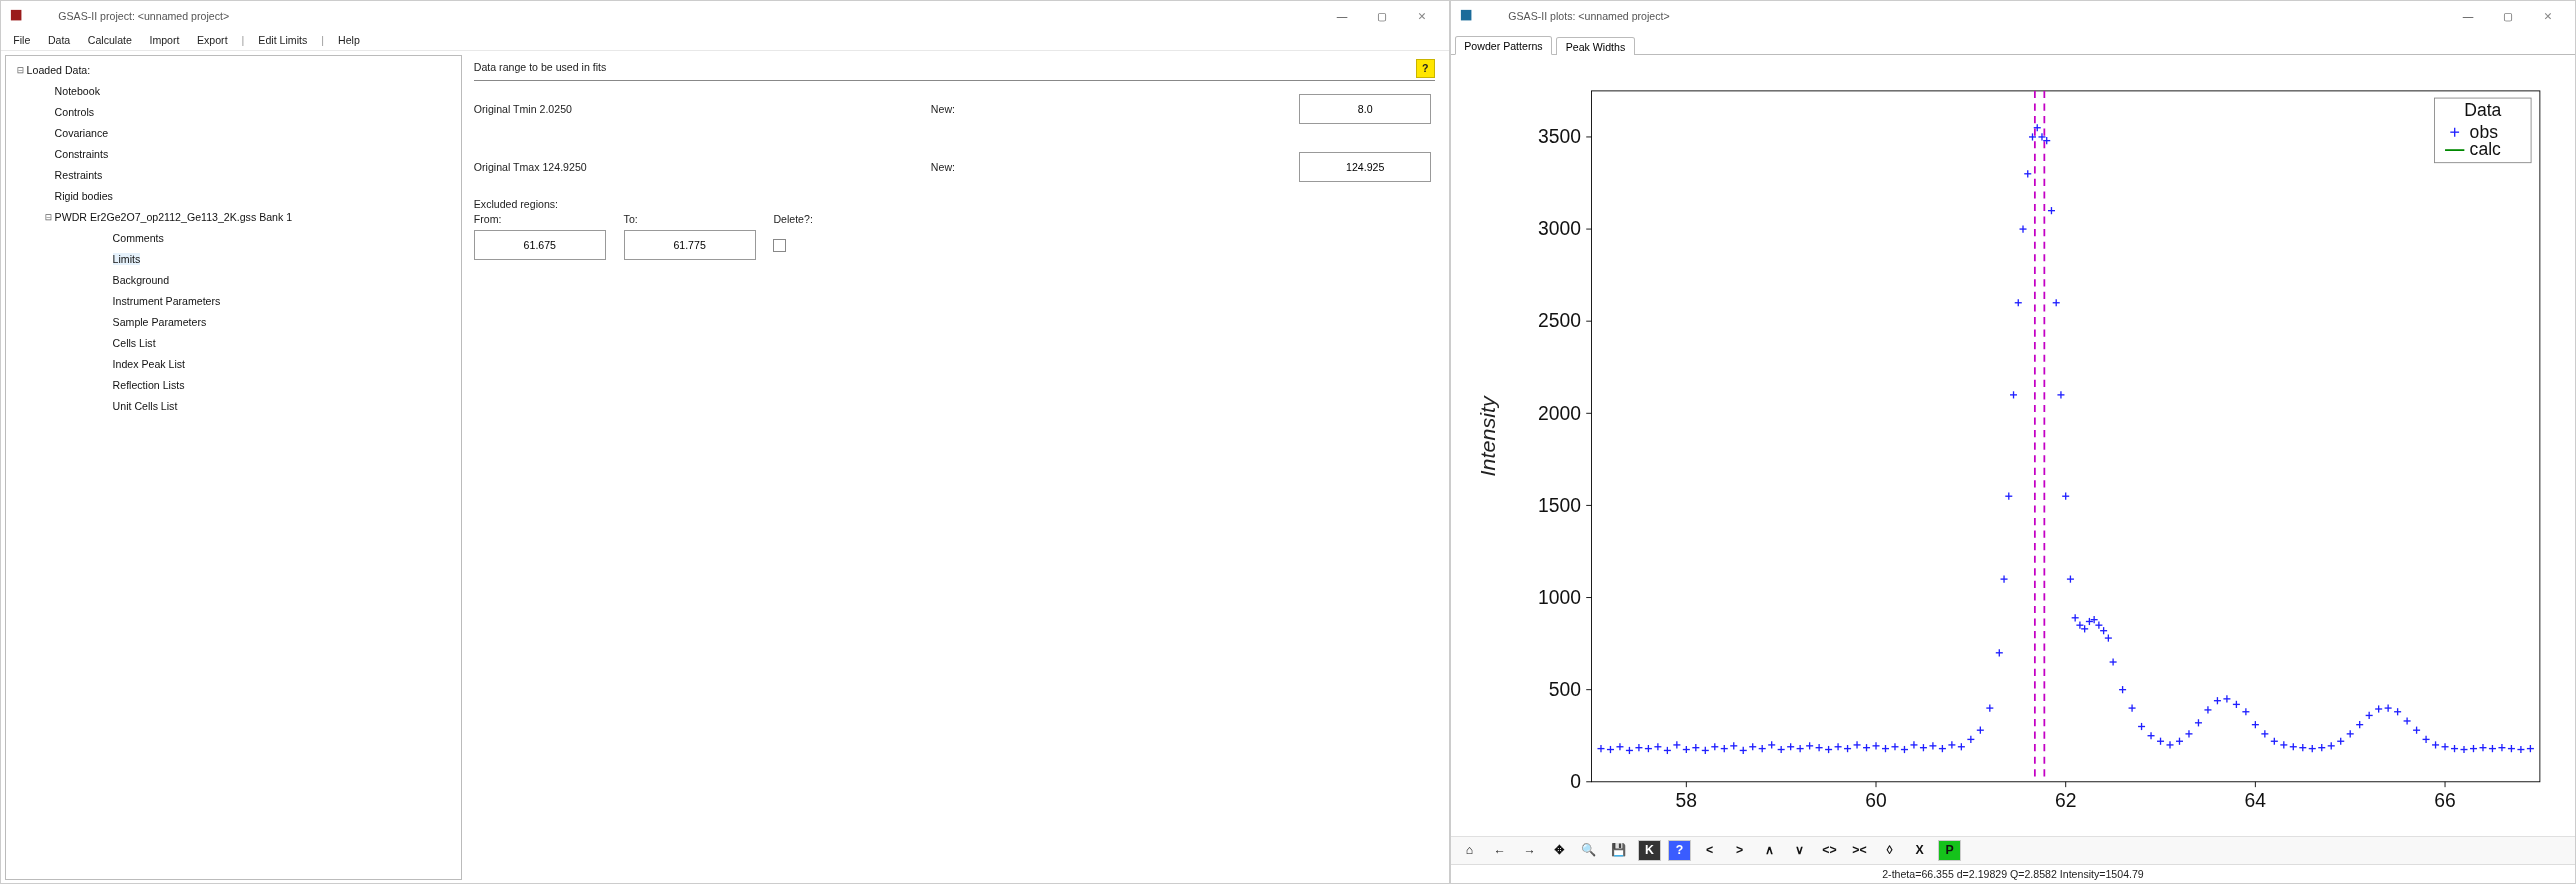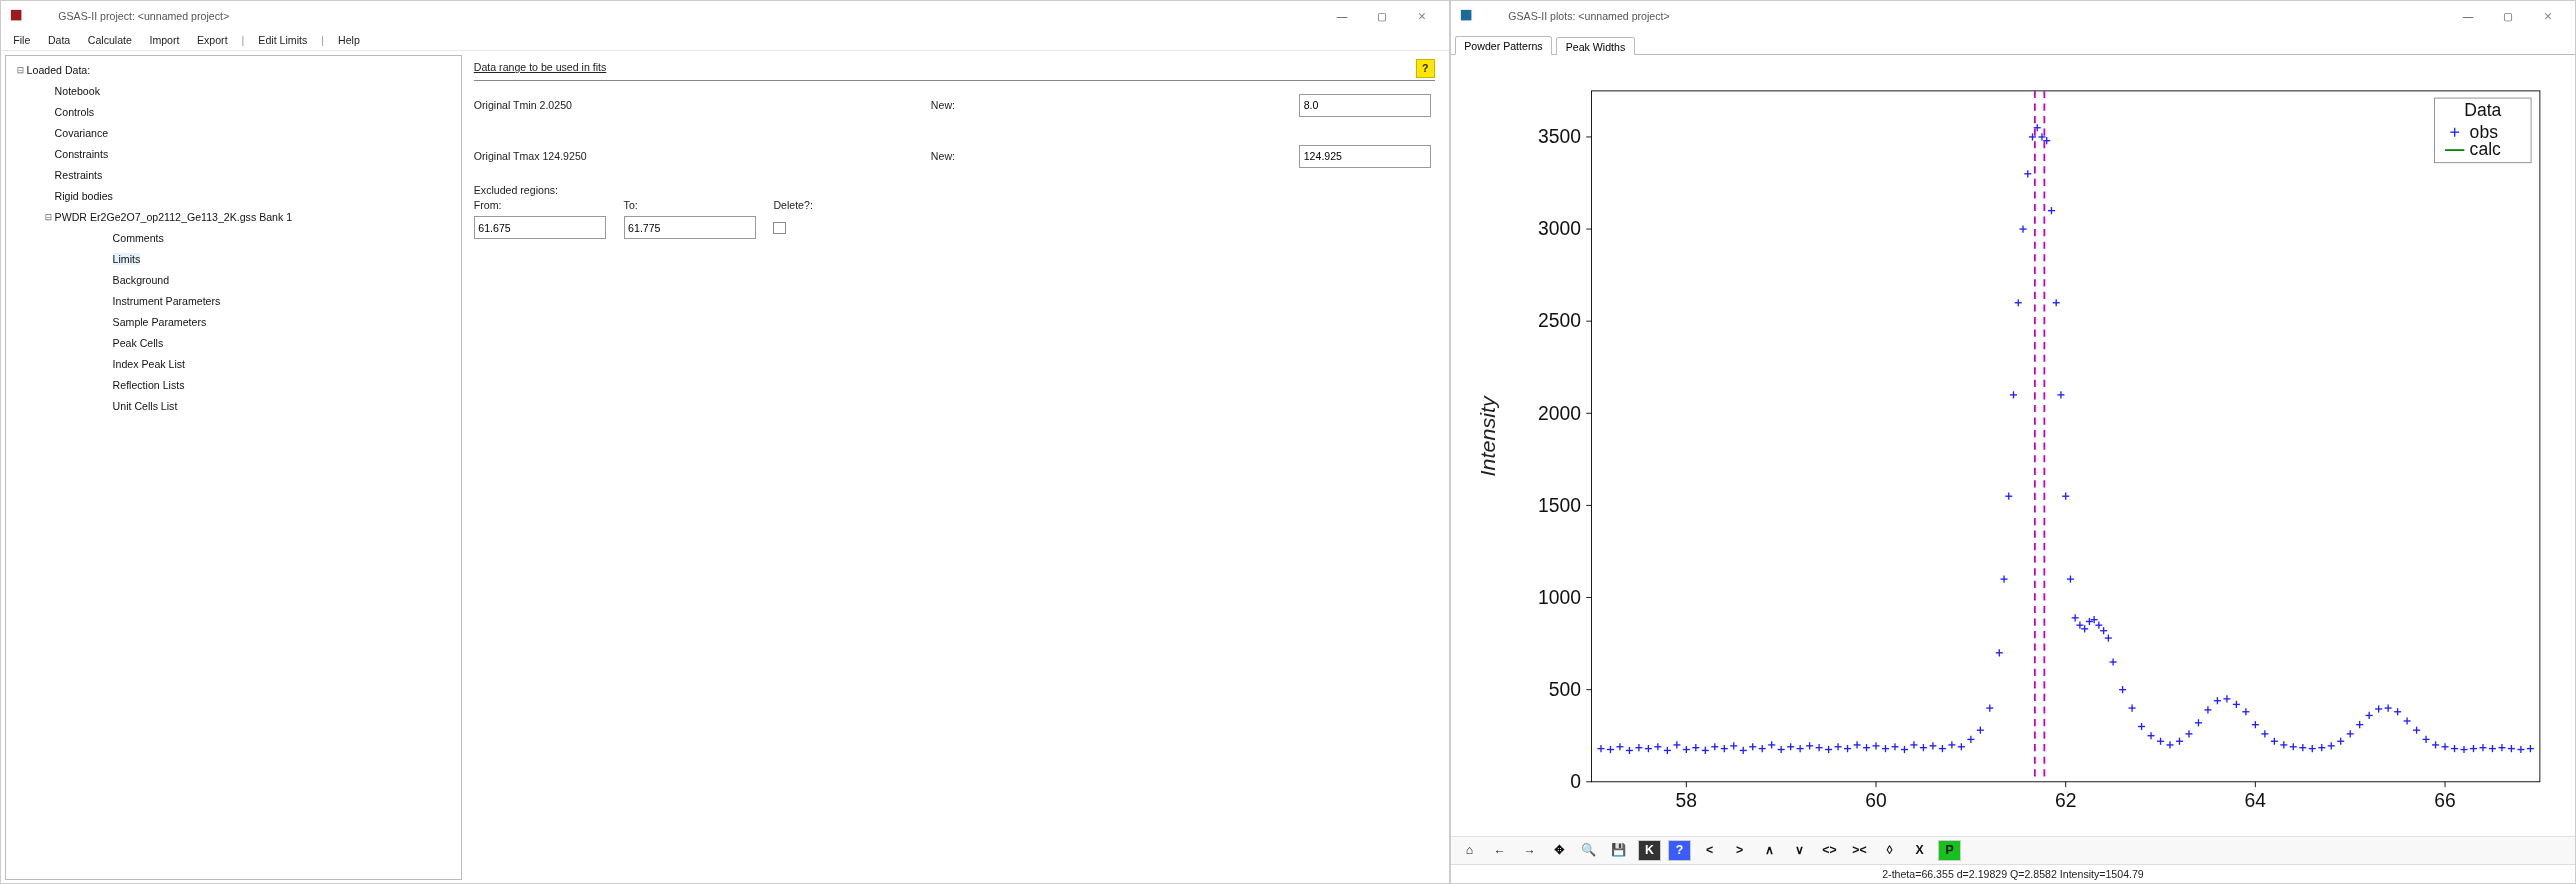--- a/index.html
+++ b/index.html
@@ -18,25 +18,25 @@
 .tree-panel { width: 457px; border: 0.9px solid #bbb; margin: 3.5px; padding: 3.5px 1.8px; overflow: auto; background: #fff; }
 .tree-row { display: flex; align-items: center; height: 21px; }
 .tree-toggle { width: 12.3px; text-align: center; color: #666; font-size: 8.8px; }
 .tree-row.d0 { padding-left: 7px; }
 .tree-row.d1 { padding-left: 35px; }
 .tree-row.d2 { padding-left: 93px; }
 .tree-label { color: #111; white-space: nowrap; }
 .tree-row.selected .tree-label { background: #e5f1fb; }
 .content-panel { flex: 1; padding: 5.3px 8.8px; }
 .content-header { display: flex; align-items: center; height: 25px; border-bottom: 0.9px solid #888; margin-right: 5.3px; }
-.content-title { flex: 1; color: #222; padding-bottom: 1.8px; text-decoration: underline; }
+.content-title { flex: 1; color: #222; padding-bottom: 1.8px; }
 .help-btn { width: 19.4px; height: 19.4px; background: #ffe600; border: 0.9px solid #c9b400; display:flex; align-items:center; justify-content:center; font-weight:bold; color:#222; }
 .form-grid { margin-top: 12.3px; display: grid; grid-template-columns: auto auto 141px; column-gap: 8.8px; row-gap: 8.8px; align-items: center; gap: 28px; }
 .form-label { color: #222; }
-.form-input { height: 23px; border: 0.9px solid #999; padding: 0 3.5px; background: #fff; width: 132px; }
+.form-input { height: 30px; border: 0.9px solid #999; padding: 0 3.5px; background: #fff; width: 132px; text-align: center; }
 .excl-title { margin-top: 16px; color: #222; }
 .excl-grid { margin-top: 3.5px; display: grid; grid-template-columns: 141px 141px 70px; column-gap: 8.8px; row-gap: 5.3px; align-items: center; }
 .chk { width: 12.3px; height: 12.3px; border: 0.9px solid #888; background:#fff; }
 
 .plot-window { width: 1126px; }
 .tabs-bar { height: 25px; display: flex; align-items: flex-end; border-bottom: 0.9px solid #bbb; padding: 0 3.5px; }
 .tab { padding: 3.5px 8.8px 1.8px; border: 0.9px solid #bbb; border-bottom: none; margin-right: 3.5px; background: #fff; border-radius: 2.6px 2.6px 0 0; position: relative; top: 0.9px; }
 .tab.active { background: #fff; border-bottom: 0.9px solid #fff; }
 .plot-area { flex: 1; display: flex; flex-direction: column; }
 .chart-wrap { flex: 1; position: relative; }
@@ -129,21 +129,21 @@
         <div class="tree-row d2">
           <span class="tree-toggle"></span>
           <span class="tree-label">Instrument Parameters</span>
         </div>
         <div class="tree-row d2">
           <span class="tree-toggle"></span>
           <span class="tree-label">Sample Parameters</span>
         </div>
         <div class="tree-row d2">
           <span class="tree-toggle"></span>
-          <span class="tree-label">Peak Cells</span>
+          <span class="tree-label">Cells List</span>
         </div>
         <div class="tree-row d2">
           <span class="tree-toggle"></span>
           <span class="tree-label">Index Peak List</span>
         </div>
         <div class="tree-row d2">
           <span class="tree-toggle"></span>
           <span class="tree-label">Reflection Lists</span>
         </div>
         <div class="tree-row d2">

